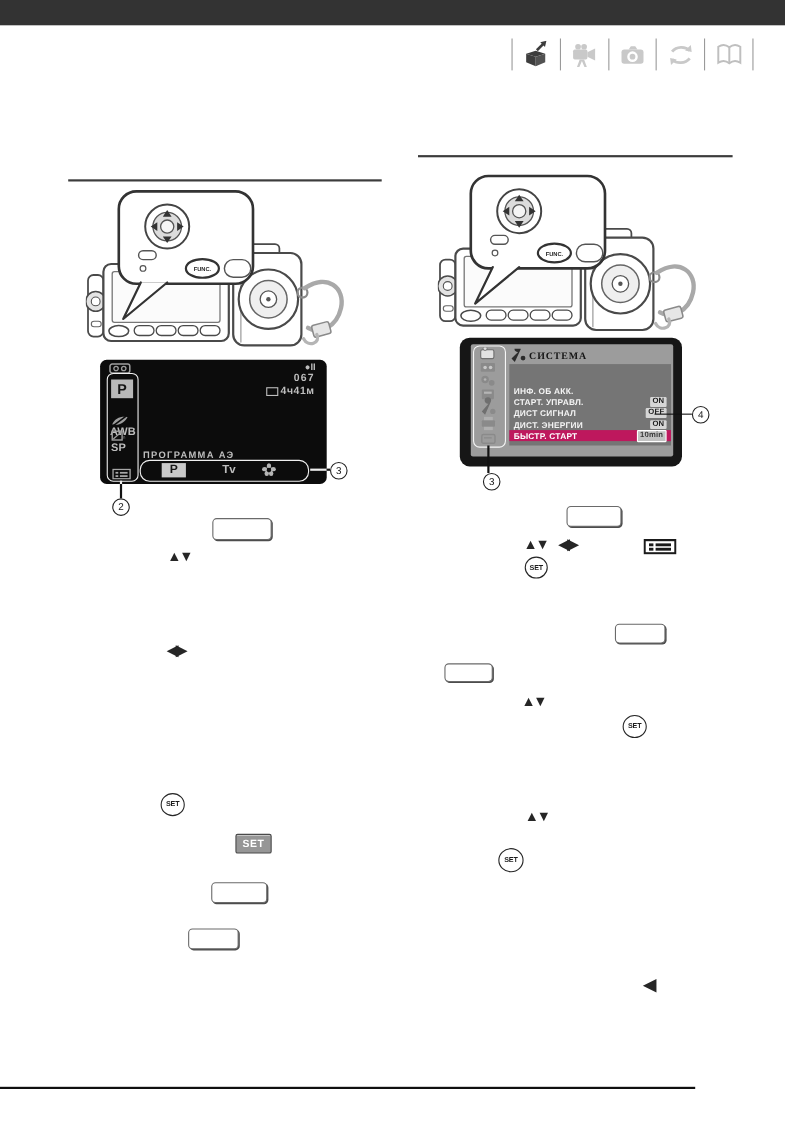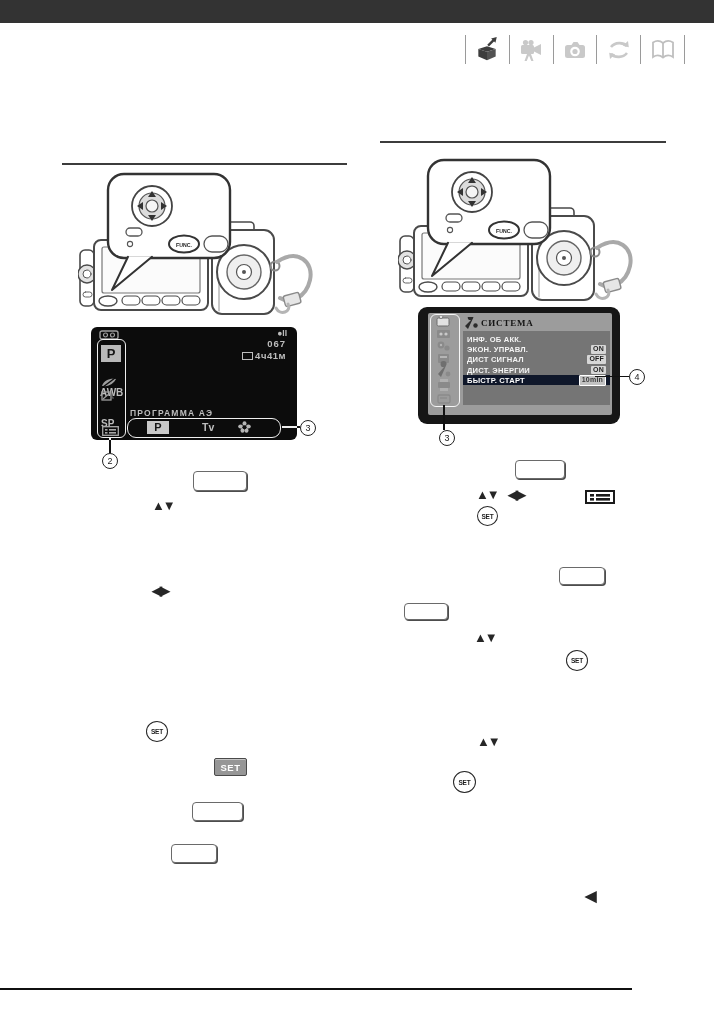--- a/index.html
+++ b/index.html
@@ -27,24 +27,24 @@
   .wline{background:#ededed;}
   
   .lcd{left:91px;top:327px;width:206px;height:113px;background:#0c0c0c;border-radius:6px;}
   .lcdtxt{color:#bdbdbd;font-weight:bold;}
   .sidebox{border:1.5px solid #efefef;border-radius:6px;}
   .pbox{background:#b9b9b9;color:#161616;font-weight:bold;display:flex;align-items:center;justify-content:center;}
   .joybar{border:1.5px solid #f0f0f0;border-radius:9px;}
   
   .mframe{left:418px;top:307px;width:202px;height:117px;background:#161616;border-radius:9px;}
   .mscreen{left:428px;top:313px;width:184px;height:102px;background:#9c9c9c;border-radius:2px;}
-  .mpanel{left:463px;top:331px;width:147px;height:74px;background:#757575;padding-top:3px;box-sizing:border-box;}
+  .mpanel{left:463px;top:331px;width:147px;height:74px;background:#757575;padding-top:19px;box-sizing:border-box;}
   .mrow{height:10.3px;display:flex;align-items:center;justify-content:space-between;padding:0 4px 0 4px;
         font-size:7.6px;font-weight:bold;color:#f4f4f4;letter-spacing:0.2px;white-space:nowrap;}
-  .mrow.hl{background:#0f172a;color:#fdfdfd;}
+  .mrow.hl{background:#be185d;color:#fdfdfd;}
   .badge{background:#d6d6d6;color:#1f1f1f;font-size:7px;font-weight:bold;line-height:8.5px;padding:0 2px;border-radius:1px;}
   .badge:empty{display:none;}
   .mrow.hl .badge{border:1px solid #fff;background:#c2c2c2;color:#3a3a3a;}
   .mtitle{font-size:9px;font-weight:bold;color:#151515;letter-spacing:0.8px;}
 </style>
 </head>
 <body>
 
 <svg width="0" height="0" style="position:absolute">
   <defs>
@@ -176,21 +176,21 @@
     <div class="abs lcdtxt" style="left:9px;top:40px;font-size:10px;margin-top:20px;">AWB</div>
     <svg class="abs" style="left:10px;top:50px;" width="16" height="11" viewBox="0 0 16 11">
       <path d="M1 9 C3 3 9 1 15 2 C13 6 8 10 2 9 z" fill="#9e9e9e"></path>
       <line x1="2" y1="10" x2="14" y2="1" stroke="#0c0c0c" stroke-width="1.4"></line>
     </svg>
     <svg class="abs" style="left:10px;top:63px;" width="16" height="11" viewBox="0 0 16 11">
       <rect x="1" y="2" width="9" height="8" fill="none" stroke="#9e9e9e" stroke-width="1.3"></rect>
       <line x1="2" y1="9" x2="9" y2="3" stroke="#9e9e9e" stroke-width="1.2"></line>
       <text x="11" y="10" font-size="5" fill="#9e9e9e" font-family="Liberation Sans, sans-serif">ʰ</text>
     </svg>
-    <div class="abs lcdtxt" style="left:10px;top:75px;font-size:10px;margin-top:16px;">SP</div>
+    <div class="abs lcdtxt" style="left:10px;top:75px;font-size:10px;">SP</div>
     <svg class="abs" style="left:11px;top:99px;" width="17" height="10" viewBox="0 0 17 10">
       <rect x="0.7" y="0.7" width="15.6" height="8.6" fill="none" stroke="#a8a8a8" stroke-width="1.3"></rect>
       <rect x="3" y="3" width="2.5" height="1.6" fill="#a8a8a8"></rect>
         <rect x="7" y="3" width="7" height="1.6" fill="#a8a8a8"></rect>
       <rect x="3" y="6" width="2.5" height="1.6" fill="#a8a8a8"></rect>
         <rect x="7" y="6" width="7" height="1.6" fill="#a8a8a8"></rect>
     </svg>
 
     <div class="abs lcdtxt" style="left:39px;top:81px;font-size:8.5px;letter-spacing:1.2px;">ПРОГРАММА АЭ</div>
     <div class="abs joybar" style="left:36px;top:91px;width:152px;height:18px;"></div>
@@ -262,21 +262,21 @@
     <circle cx="11.5" cy="8.5" r="2.2" fill="#2b2b2b"></circle>
   </svg>
   <div class="abs mtitle" style="left:481px;top:318px;font-family:Liberation Serif, serif;">СИСТЕМА</div>
 
   <div class="abs mpanel">
     <div class="mrow">
       <span>ИНФ. ОБ АКК.</span>
 
     </div>
     <div class="mrow">
-      <span>ЭКОН. УПРАВЛ.</span>
+      <span>СТАРТ. УПРАВЛ.</span>
       <span class="badge">ON</span>
     </div>
     <div class="mrow">
       <span>ДИСТ СИГНАЛ</span>
       <span class="badge">OFF</span>
     </div>
     <div class="mrow">
       <span>ДИСТ. ЭНЕРГИИ</span>
       <span class="badge">ON</span>
     </div>

